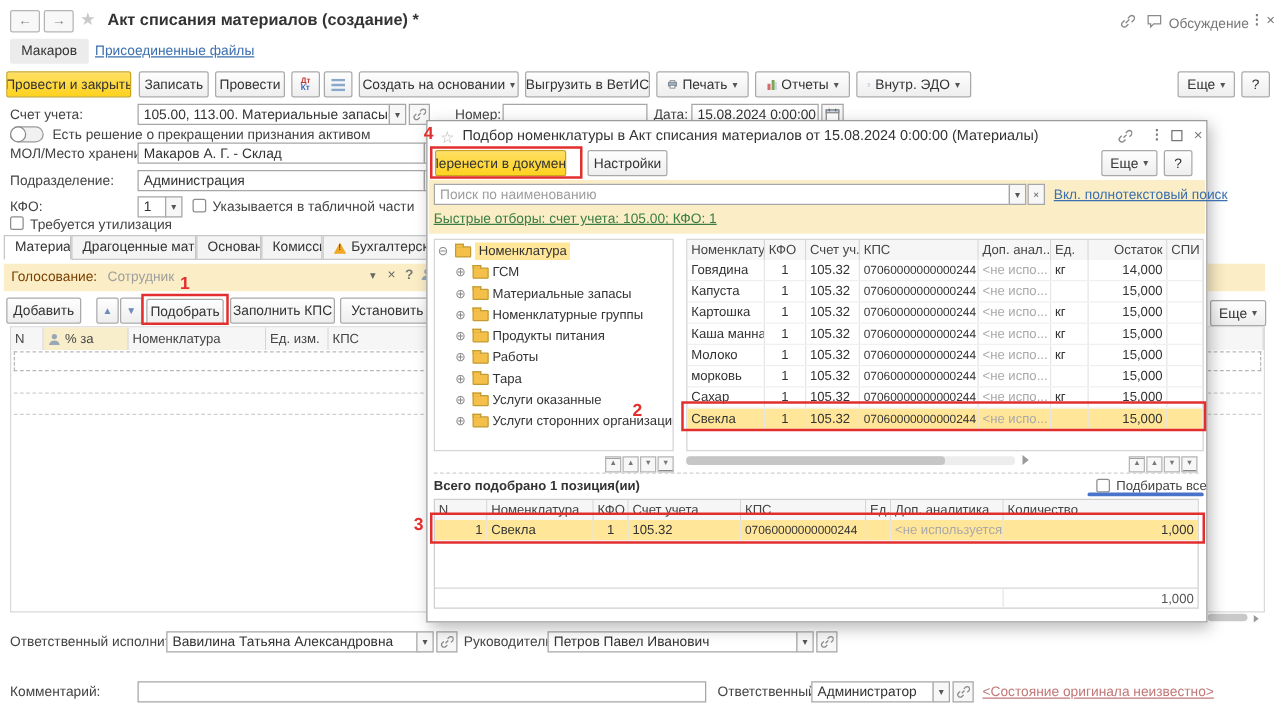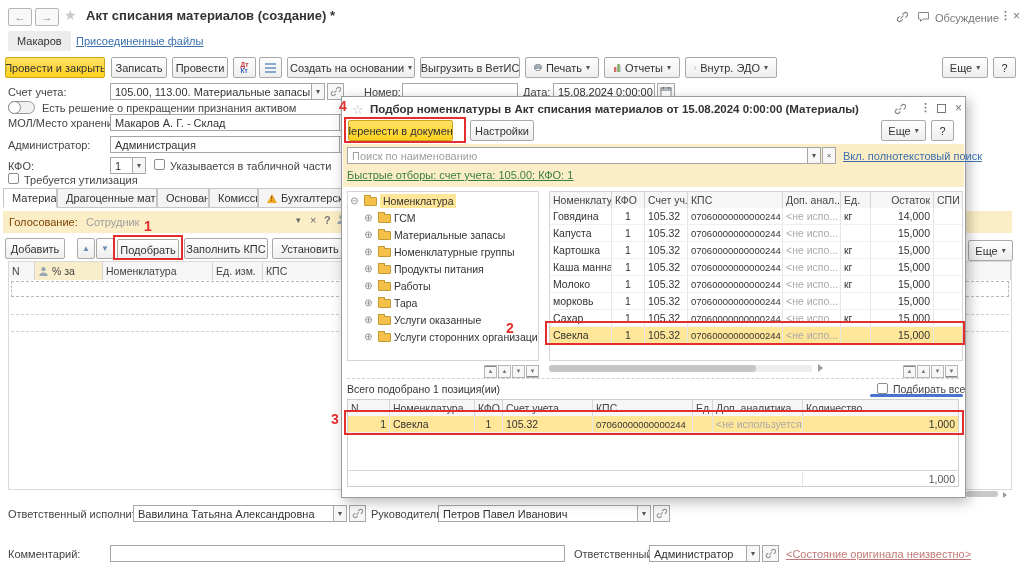--- a/index.html
+++ b/index.html
@@ -142,21 +142,21 @@
 
   <div class="toggle" style="left:8px;top:101px">
       <i></i>
     </div>
   <div class="lbl" style="left:42px;top:102px">Есть решение о прекращении признания активом</div>
 
   <div class="lbl" style="left:8px;top:117px">МОЛ/Место хранения:</div>
   <div class="ip" style="left:110px;top:114px;width:230px">Макаров А. Г. - Склад</div>
   <div class="sq" style="left:339px;top:114px">▾</div>
 
-  <div class="lbl" style="left:8px;top:139px">Администратор:</div>
+  <div class="lbl" style="left:8px;top:139px">Подразделение:</div>
   <div class="ip" style="left:110px;top:136px;width:230px">Администрация</div>
   <div class="sq" style="left:339px;top:136px">▾</div>
 
   <div class="lbl" style="left:8px;top:160px">КФО:</div>
   <div class="ip" style="left:110px;top:157px;width:23px">1</div>
   <div class="sq" style="left:132px;top:157px">▾</div>
   <span class="cb abs" style="left:154px;top:159px"></span>
   <div class="lbl" style="left:170px;top:160px">Указывается в табличной части</div>
 
   <span class="cb abs" style="left:8px;top:173px"></span>
@@ -238,21 +238,21 @@
   <div class="sq" style="left:746px;top:545px">▾</div>
   <div class="sq" style="left:762px;top:545px;width:17px">
       <svg width="11" height="11" viewBox="0 0 12 12">
         <path d="M4.8 7.2 7.2 4.8M3.4 5.6 2 7a2.1 2.1 0 0 0 3 3l1.4-1.4M6.6 3.4 8 2a2.1 2.1 0 0 1 3 3L9.6 6.4" fill="none" stroke="#8a8a8a" stroke-width="1.1"></path>
       </svg>
     </div>
   <div class="abs rlink" style="left:786px;top:548px">&lt;Состояние оригинала неизвестно&gt;</div>
 
   <div class="modal">
     <div class="abs" style="left:10px;top:5px;font-size:13px;color:#b5b5b5">☆</div>
-    <div class="abs" style="left:28px;top:6px;width:518px;font-size:11.5px;font-weight:bold;white-space:nowrap;overflow:hidden">Подбор номенклатуры в Акт списания материалов от 15.08.2024 0:00:00 (Материалы)</div>
+    <div class="abs" style="left:28px;top:6px;width:518px;font-size:11.5px;font-weight:normal;white-space:nowrap;overflow:hidden">Подбор номенклатуры в Акт списания материалов от 15.08.2024 0:00:00 (Материалы)</div>
     <div class="abs" style="left:552px;top:6px"><svg width="12" height="12" viewBox="0 0 12 12">
           <path d="M4.8 7.2 7.2 4.8M3.4 5.6 2 7a2.1 2.1 0 0 0 3 3l1.4-1.4M6.6 3.4 8 2a2.1 2.1 0 0 1 3 3L9.6 6.4" fill="none" stroke="#8a8a8a" stroke-width="1.1"></path>
         </svg></div>
     <div class="abs" style="left:578px;top:4px;color:#777;font-weight:bold">⋮</div>
     <div class="abs" style="left:595px;top:7px;width:9px;height:9px;border:1px solid #777"></div>
     <div class="abs" style="left:613px;top:4px;color:#777;font-size:12px">×</div>
 
     <div class="btn yellow" style="left:6px;top:23px;width:105px">Перенести в документ</div>
     <div class="btn" style="left:128px;top:23px;width:64px">Настройки</div>
     <div class="btn" style="left:539px;top:23px;width:45px">
@@ -411,21 +411,21 @@
           <div class="cell" style="width:30px;border-right:none"></div>
         </div>
     </div>
     <div class="abs" style="left:207px;top:268px;width:263px;height:7px;background:#ededed;border-radius:3px">
         <div style="width:207px;height:7px;background:#c6c6c6;border-radius:3px"></div>
       </div>
     <div class="abs" style="left:476px;top:267px;width:0;height:0;border-top:4px solid transparent;border-bottom:4px solid transparent;border-left:5px solid #9a9a9a"></div>
     <div class="abs" style="left:560px;top:266px"><span class="nv" style="box-shadow:inset 0 2px 0 -1px #888">▲</span><span class="nv">▲</span><span class="nv">▼</span><span class="nv" style="box-shadow:inset 0 -2px 0 -1px #888">▼</span></div>
 
     <div class="abs" style="left:5px;top:281px;width:612px;border-bottom:1px dashed #cfcfcf"></div>
-    <div class="abs" style="left:5px;top:286px;font-weight:normal;font-size:10.5px">Всего подобрано 1 позиция(ии)</div>
+    <div class="abs" style="left:5px;top:286px;font-weight:bold;font-size:10.5px">Всего подобрано 1 позиция(ии)</div>
     <span class="cb abs" style="left:535px;top:286px"></span>
     <div class="abs" style="left:551px;top:286px;font-size:10.5px;color:#444;white-space:nowrap">Подбирать все</div>
 
     <div class="abs" style="left:5px;top:302px;width:612px;height:88px;border:1px solid #cfcfcf;display:flex;flex-direction:column">
       <div class="frow">
         <div class="cell hcell" style="width:42px">N</div>
         <div class="cell hcell" style="width:85px">Номенклатура</div>
         <div class="cell hcell" style="width:28px">КФО</div>
         <div class="cell hcell" style="width:90px">Счет учета</div>
         <div class="cell hcell" style="width:100px">КПС</div>

